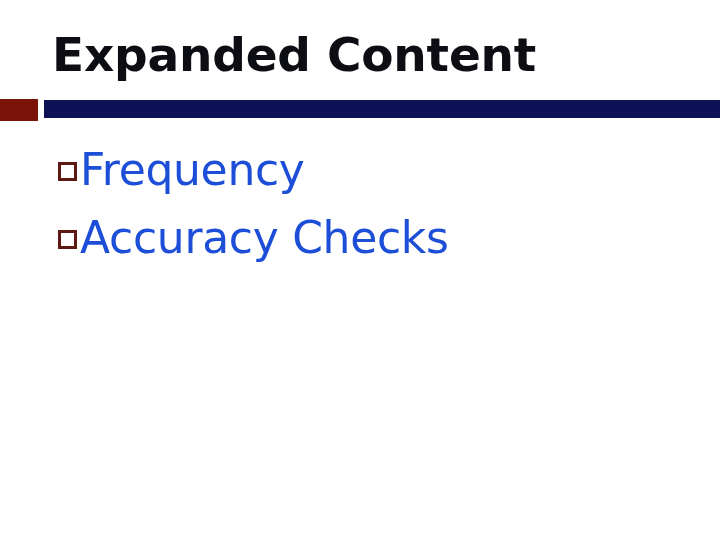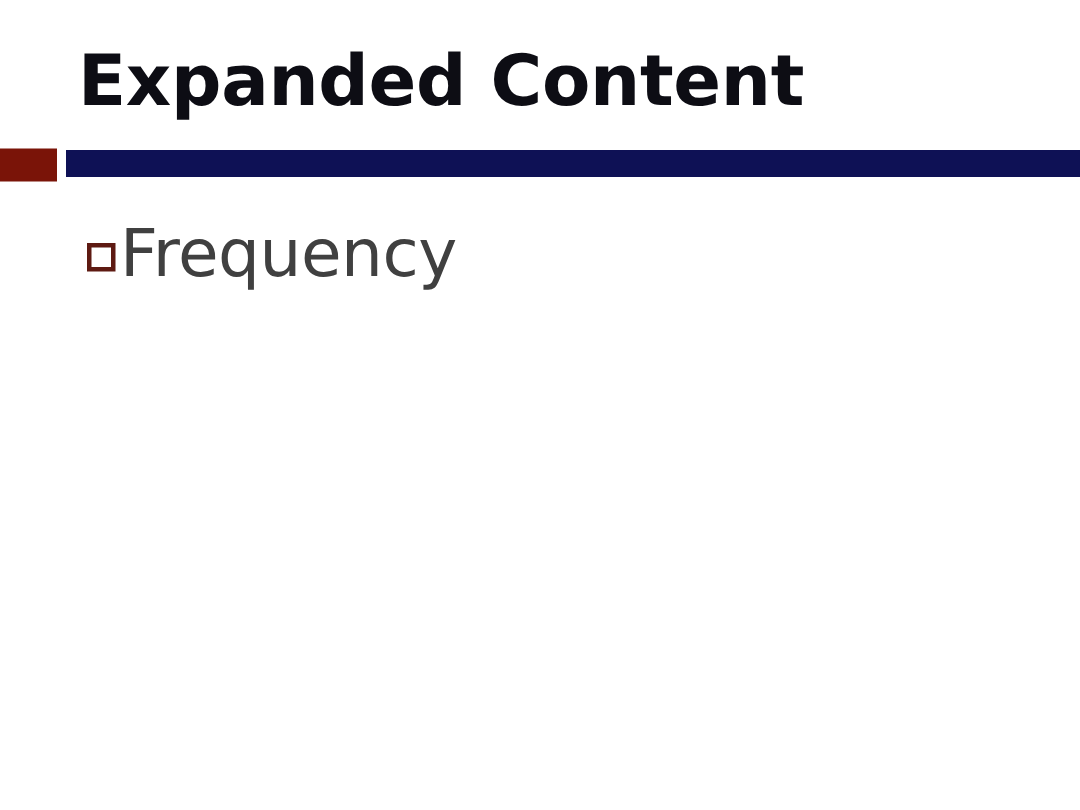--- a/index.html
+++ b/index.html
@@ -86,21 +86,21 @@
     margin-right: 3px;
     position: relative;
     top: 1px;
   }
   .bullet-text {
     font-family: "DejaVu Sans", sans-serif;
     font-size: 44px;
     font-weight: 400;
     line-height: 48px;
     letter-spacing: -0.3px;
-    color: #404040;
+    color: #1d4ed8;
     white-space: nowrap;
   }
 </style>
 </head>
 <body>
 
 <div class="slide">
 
   <div class="title-area">
     <h1 class="slide-title">Expanded Content</h1>
@@ -111,16 +111,20 @@
     <div class="divider-bar"></div>
   </div>
 
   <div class="body-area">
 
     <div class="bullet-row">
       <span class="bullet-marker"></span>
       <span class="bullet-text">Frequency</span>
     </div>
 
+    <div class="bullet-row">
+      <span class="bullet-marker"></span>
+      <span class="bullet-text">Accuracy Checks</span>
+    </div>
 
   </div>
 
 </div>
 
 </body></html>

